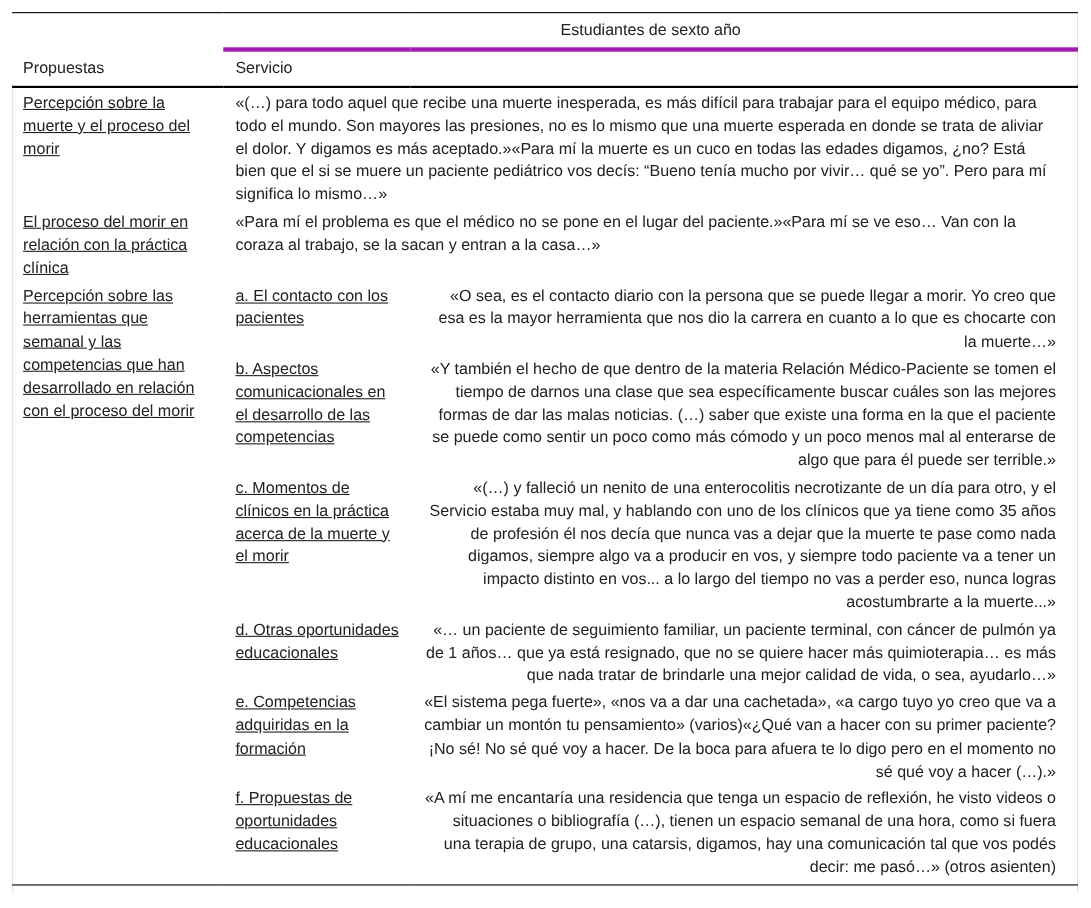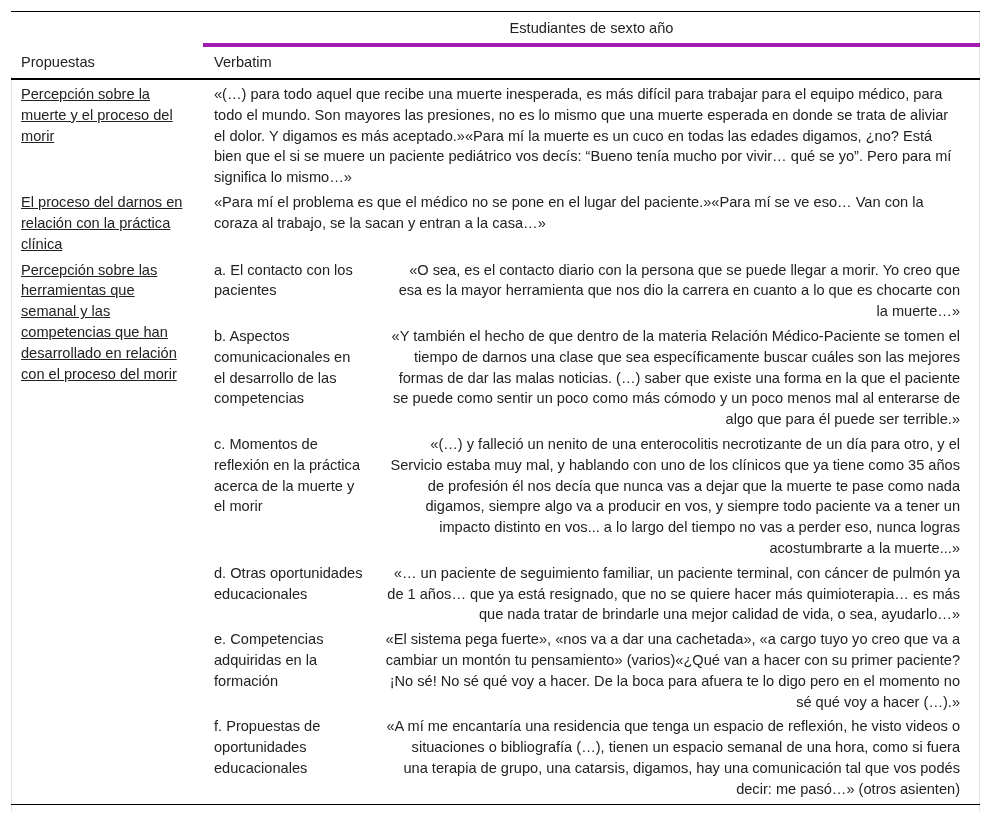--- a/index.html
+++ b/index.html
@@ -56,20 +56,21 @@
       vertical-align: top;
       line-height: 20.8px;
       padding: 0;
     }
     td.dim-cell {
       padding: 4px 10px 0 10px;
       text-decoration: underline;
     }
     td.sub-cell {
       padding: 4px 10px 0 11px;
+      text-decoration: underline;
     }
     td.quote-cell {
       padding: 4px 20px 0 11px;
       text-align: right;
     }
     td.quote-full {
       padding: 4px 20px 0 11px;
     }
     tbody tr.last td {
       padding-bottom: 4px;
@@ -104,46 +105,46 @@
       <col class="c1">
       <col class="c2">
       <col class="c3">
     </colgroup>
     <thead>
       <tr class="top">
         <th rowspan="2" class="dim">Propuestas</th>
         <th colspan="2" class="group">Estudiantes de sexto año</th>
       </tr>
       <tr>
-        <th colspan="2" class="verb">Verbatim</th>
+        <th colspan="2" class="verb">Servicio</th>
       </tr>
     </thead>
     <tbody>
 
       <tr>
         <td class="dim-cell">Percepción sobre la muerte y el proceso del morir</td>
         <td colspan="2" class="quote-full">«(…) para todo aquel que recibe una muerte inesperada, es más difícil para trabajar para el equipo médico, para todo el mundo. Son mayores las presiones, no es lo mismo que una muerte esperada en donde se trata de aliviar el dolor. Y digamos es más aceptado.»«Para mí la muerte es un cuco en todas las edades digamos, ¿no? Está bien que el si se muere un paciente pediátrico vos decís: “Bueno tenía mucho por vivir… qué se yo”. Pero para mí significa lo mismo…»</td>
       </tr>
 
       <tr>
-        <td class="dim-cell">El proceso del darnos en relación con la práctica clínica</td>
+        <td class="dim-cell">El proceso del morir en relación con la práctica clínica</td>
         <td colspan="2" class="quote-full">«Para mí el problema es que el médico no se pone en el lugar del paciente.»«Para mí se ve eso… Van con la coraza al trabajo, se la sacan y entran a la casa…»</td>
       </tr>
 
       <tr>
         <td rowspan="6" class="dim-cell">Percepción sobre las herramientas que semanal y las competencias que han desarrollado en relación con el proceso del morir</td>
         <td class="sub-cell">a. El contacto con los pacientes</td>
         <td class="quote-cell">«O sea, es el contacto diario con la persona que se puede llegar a morir. Yo creo que esa es la mayor herramienta que nos dio la carrera en cuanto a lo que es chocarte con la muerte…»</td>
       </tr>
       <tr>
         <td class="sub-cell">b. Aspectos comunicacionales en el desarrollo de las competencias</td>
         <td class="quote-cell">«Y también el hecho de que dentro de la materia Relación Médico-Paciente se tomen el tiempo de darnos una clase que sea específicamente buscar cuáles son las mejores formas de dar las malas noticias. (…) saber que existe una forma en la que el paciente se puede como sentir un poco como más cómodo y un poco menos mal al enterarse de algo que para él puede ser terrible.»</td>
       </tr>
       <tr>
-        <td class="sub-cell">c. Momentos de reflexión en la práctica acerca de la muerte y el morir</td>
+        <td class="sub-cell">c. Momentos de clínicos en la práctica acerca de la muerte y el morir</td>
         <td class="quote-cell">«(…) y falleció un nenito de una enterocolitis necrotizante de un día para otro, y el Servicio estaba muy mal, y hablando con uno de los clínicos que ya tiene como 35 años de profesión él nos decía que nunca vas a dejar que la muerte te pase como nada digamos, siempre algo va a producir en vos, y siempre todo paciente va a tener un impacto distinto en vos... a lo largo del tiempo no vas a perder eso, nunca logras acostumbrarte a la muerte...»</td>
       </tr>
       <tr>
         <td class="sub-cell">d. Otras oportunidades educacionales</td>
         <td class="quote-cell">«… un paciente de seguimiento familiar, un paciente terminal, con cáncer de pulmón ya de 1 años… que ya está resignado, que no se quiere hacer más quimioterapia… es más que nada tratar de brindarle una mejor calidad de vida, o sea, ayudarlo…»</td>
       </tr>
       <tr>
         <td class="sub-cell">e. Competencias adquiridas en la formación</td>
         <td class="quote-cell">«El sistema pega fuerte», «nos va a dar una cachetada», «a cargo tuyo yo creo que va a cambiar un montón tu pensamiento» (varios)«¿Qué van a hacer con su primer paciente? ¡No sé! No sé qué voy a hacer. De la boca para afuera te lo digo pero en el momento no sé qué voy a hacer (…).»</td>
       </tr>

